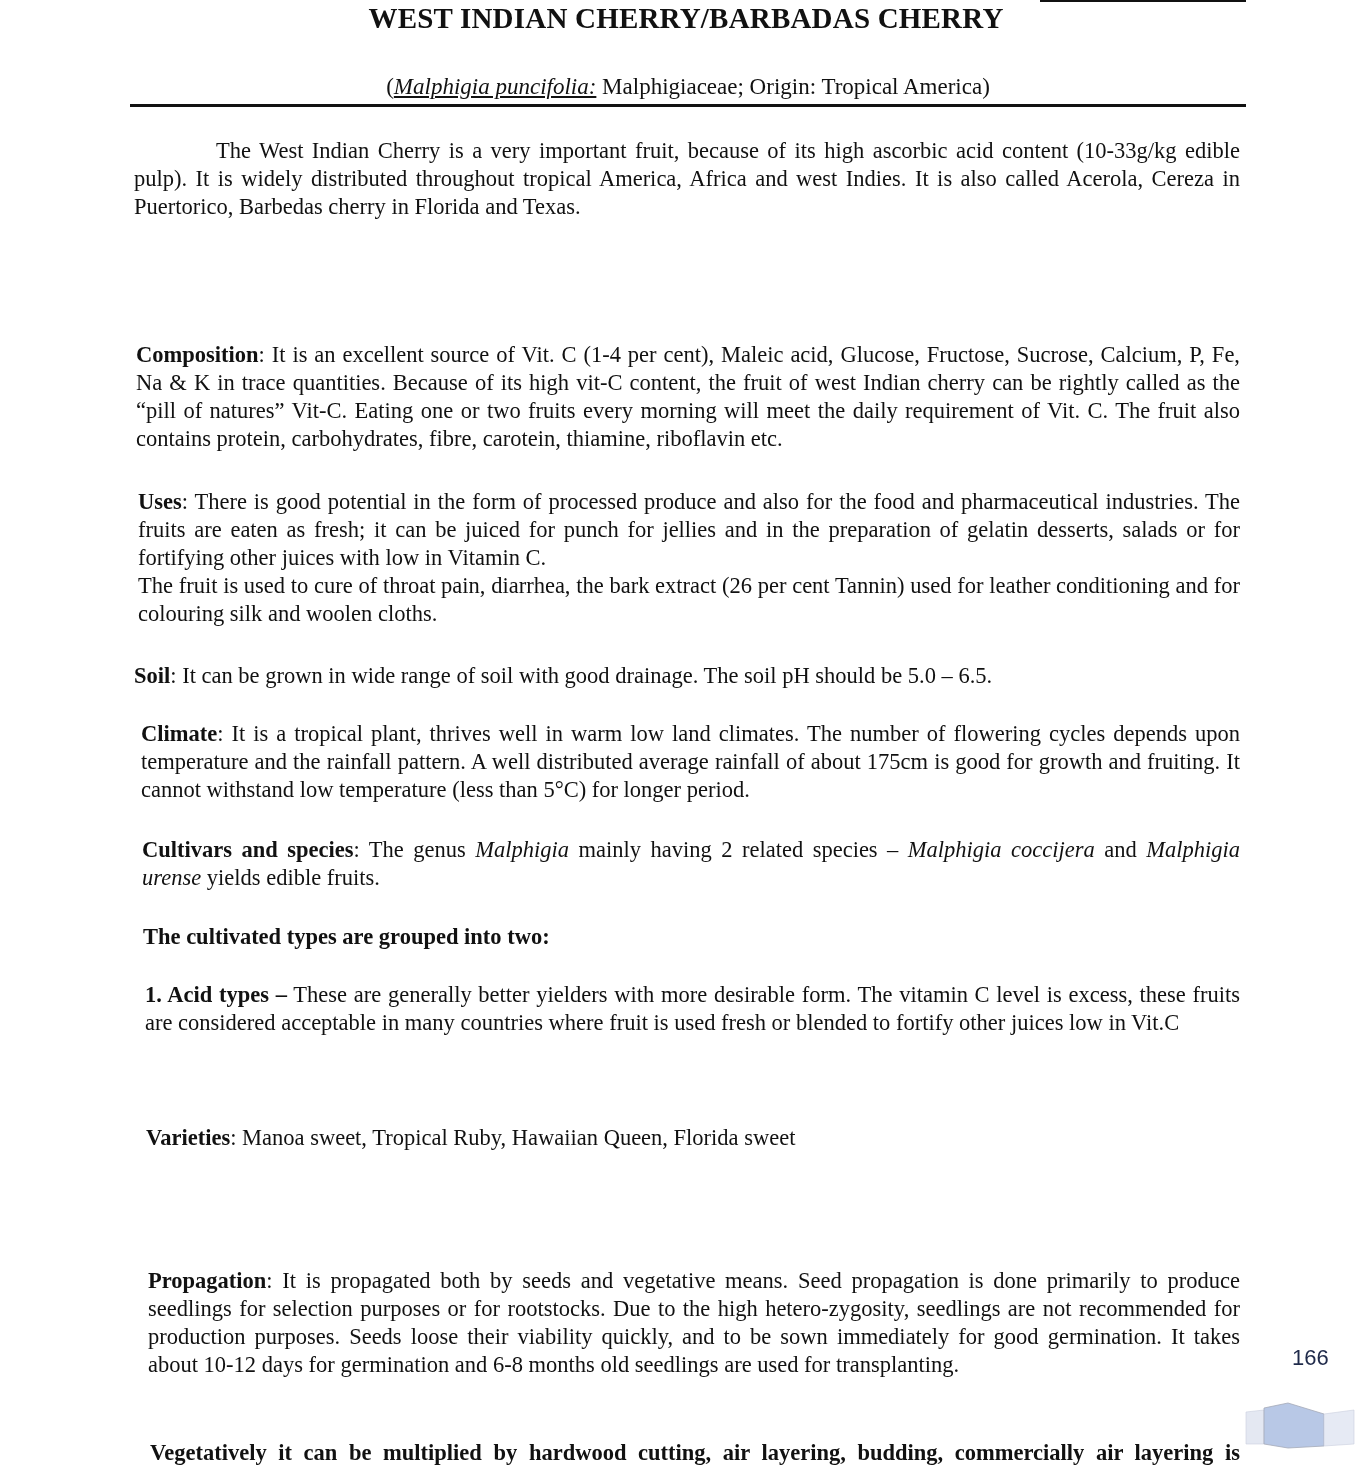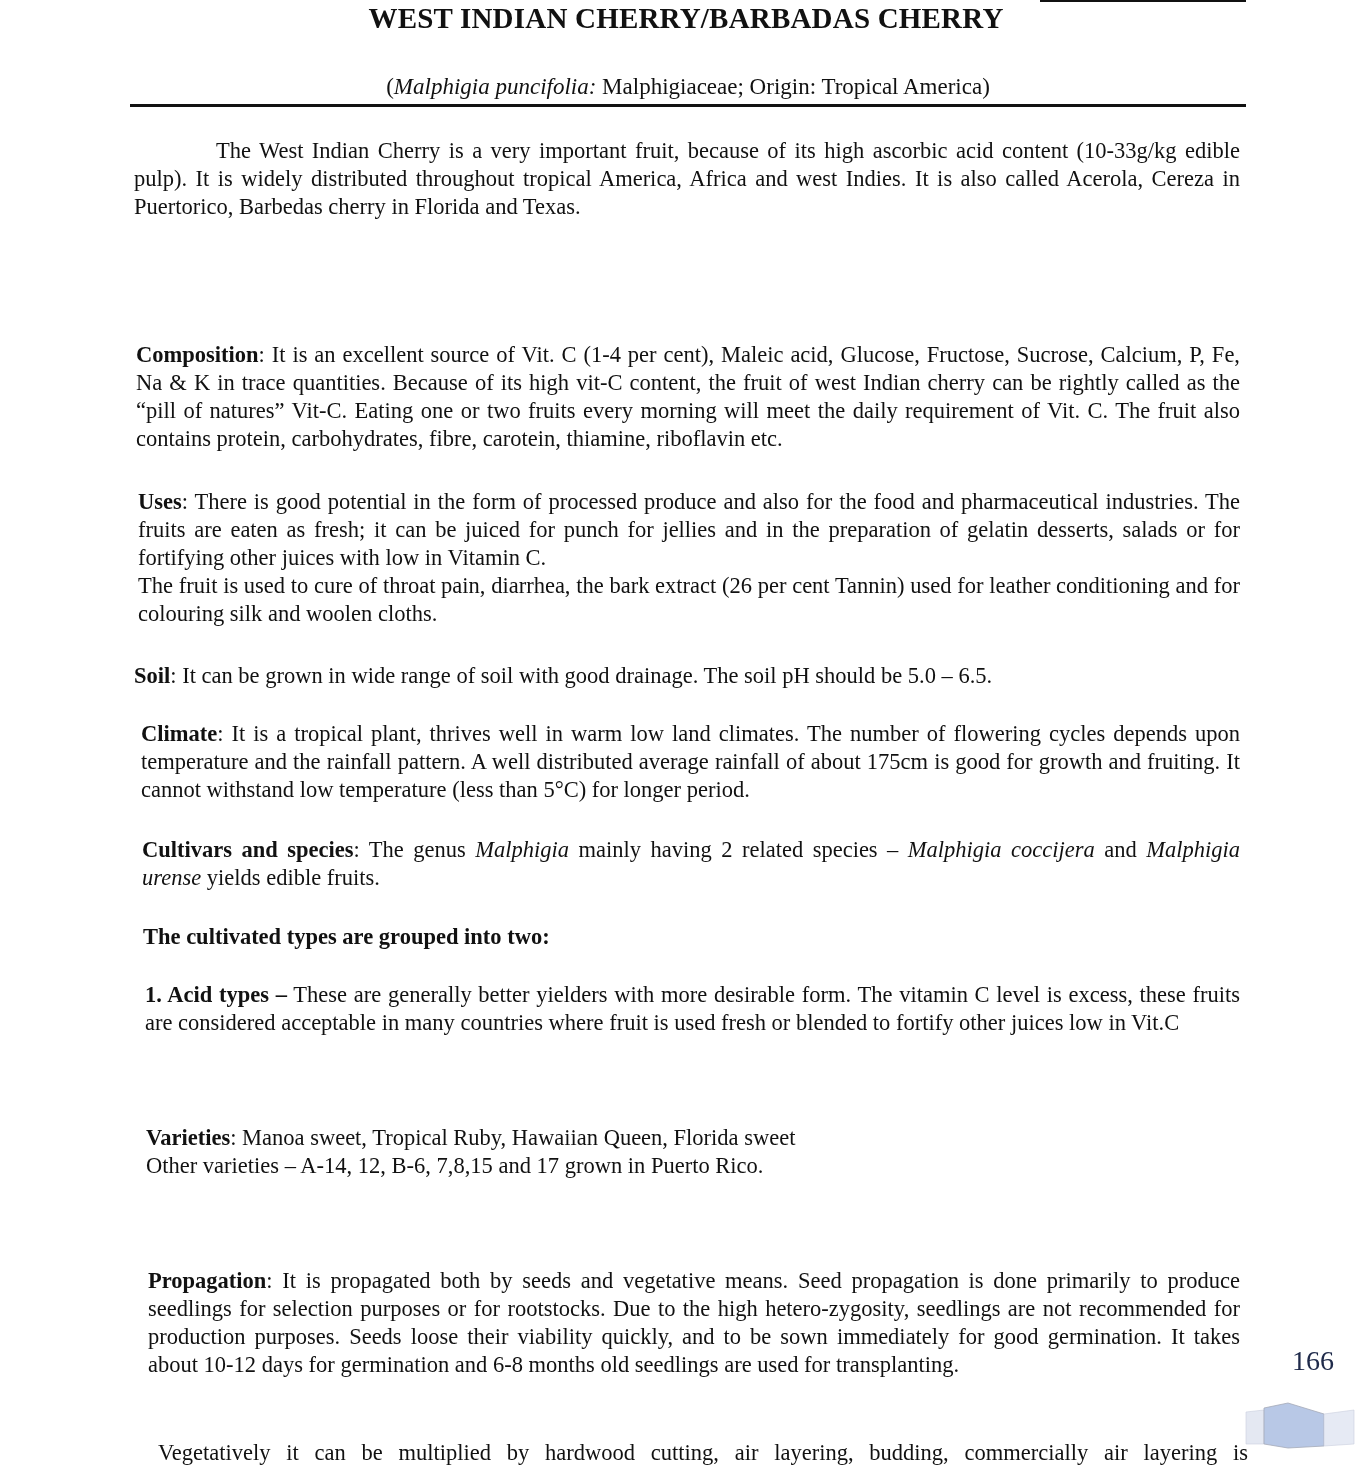--- a/index.html
+++ b/index.html
@@ -2,28 +2,28 @@
 <html><head>
 <meta charset="utf-8">
 <style>
   html, body { margin:0; padding:0; background:#ffffff; }
   body { width:1356px; height:1484px; position:relative; overflow:hidden;
          font-family:"Liberation Serif", "DejaVu Serif", serif; color:#111; }
   .top-rule { position:absolute; left:1040px; top:0; width:206px; height:2px; background:#111; }
   .title { position:absolute; left:0; width:1372px; top:2px; text-align:center;
            font-size:29px; font-weight:bold; letter-spacing:0.2px; }
   .subtitle { position:absolute; left:130px; width:1116px; top:74px; text-align:center; font-size:23px; }
-  .subtitle i { font-style:italic; }
+  .subtitle i { font-style:italic;text-decoration:underline; }
   .sub-rule { position:absolute; left:130px; top:104px; width:1116px; height:3px; background:#111; }
   .block { position:absolute; font-size:22.5px; line-height:28px; text-align:justify; }
   .block b { font-weight:bold;margin-top:24px; }
   .block p { margin:0; }
   .indent { text-indent:82px; }
-  .page-number { position:absolute; left:1292px; top:1345px; font-family:Liberation Serif, serif;
-                 font-size:28px; color:#1f2a4a; }
+  .page-number { position:absolute; left:1292px; top:1345px; font-family:Liberation Sans, sans-serif;
+                 font-size:22px; color:#1f2a4a; }
   .page-deco { position:absolute; left:1244px; top:1400px; width:112px; height:50px; }
 </style>
 </head>
 <body>
 
 <div class="top-rule"></div>
 <div class="title">WEST INDIAN CHERRY/BARBADAS CHERRY</div>
 <div class="subtitle"><span>(</span><i>Malphigia puncifolia:</i><span> Malphigiaceae; Origin: Tropical America)</span></div>
 <div class="sub-rule"></div>
 
@@ -55,28 +55,27 @@
 <div class="block" style="left:143px; top:923px; width:1097px;">
   <p><b>The cultivated types are grouped into two:</b></p>
 </div>
 
 <div class="block" style="left:145px; top:981px; width:1095px;">
   <p><b>1. Acid types –</b><span> These are generally better yielders with more desirable form.  The vitamin C level is excess, these fruits are considered acceptable in many countries where fruit is used fresh or blended to fortify other juices low in Vit.C</span></p>
 </div>
 
 <div class="block" style="left:146px; top:1124px; width:1094px;">
   <p><b>Varieties</b><span>: Manoa sweet, Tropical Ruby, Hawaiian Queen, Florida sweet</span></p>
-  <p>Other varieties – A-14, 12, B-6, 7,8,15 and 17 grown in Puerto Rico.</p>
 </div>
 
 <div class="block" style="left:148px; top:1267px; width:1092px;">
   <p><b>Propagation</b><span>: It is propagated both by seeds and vegetative means.  Seed propagation is done primarily to produce seedlings for selection purposes or for rootstocks.  Due to the high hetero-zygosity, seedlings are not recommended for production purposes.  Seeds loose their viability quickly, and to be sown immediately for good germination.  It takes about 10-12 days for germination and 6-8 months old seedlings are used for transplanting.</span></p>
 </div>
 
-<div class="block" style="left:158px; top:1439px; width:1090px; text-align-last:justify;">
+<div class="block" style="left:150px; top:1439px; width:1090px; text-align-last:justify;font-weight:bold;">
   <p>Vegetatively it can be multiplied by hardwood cutting, air layering, budding, commercially air layering is</p>
 </div>
 
 <div class="page-number">166</div>
 
 <svg class="page-deco" viewBox="0 0 112 50">
   <polygon points="2,12 20,10 20,44 2,44" fill="#e4e8f2" stroke="#c9cfdd" stroke-width="0.6"></polygon>
   <polygon points="20,8 44,3 80,14 80,46 44,48 20,44" fill="#b8c8e6" stroke="#a4aab8" stroke-width="0.8"></polygon>
   <polygon points="80,14 110,10 110,44 80,46" fill="#e6eaf4" stroke="#c9cfdd" stroke-width="0.6"></polygon>
 </svg>

